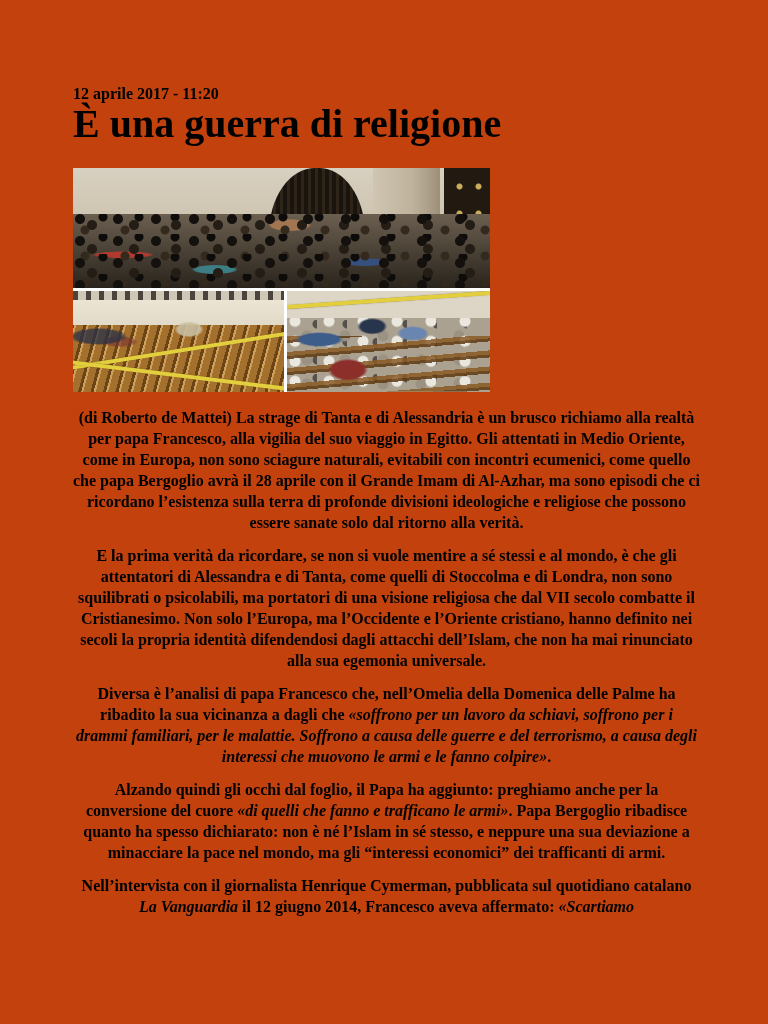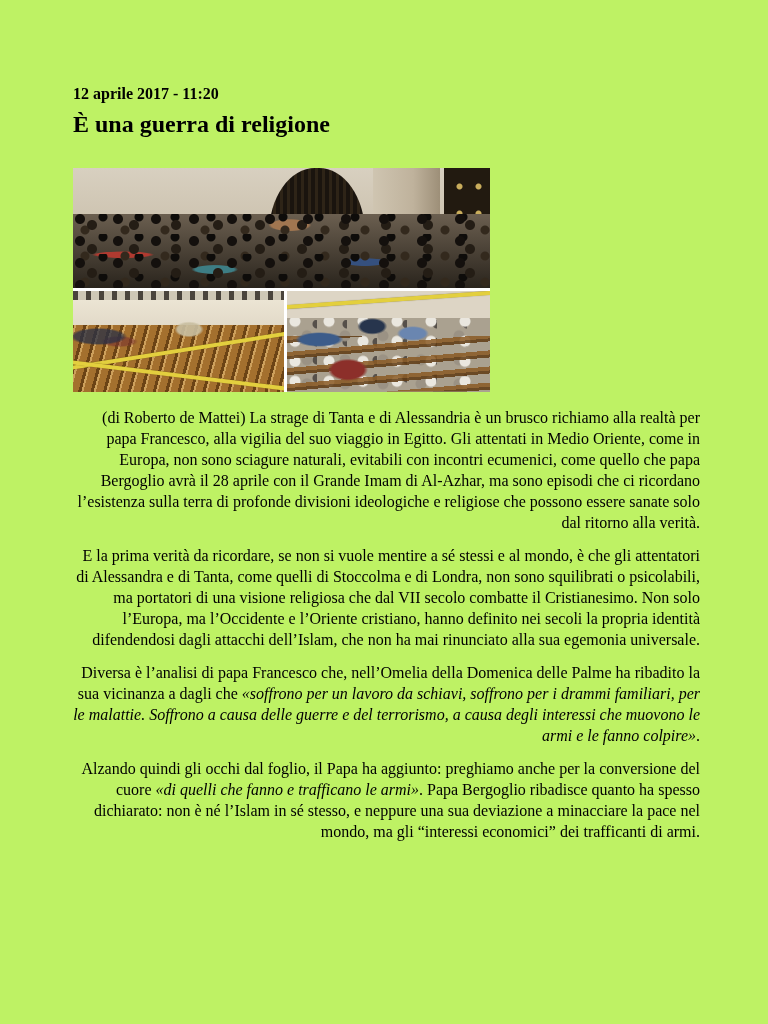--- a/index.html
+++ b/index.html
@@ -6,34 +6,34 @@
     margin: 0; padding: 0;
     width: 768px; height: 1024px;
     background: #ffffff;
     font-family: "Liberation Serif", "DejaVu Serif", serif;
     color: #000000;
     overflow: hidden;
   }
   .page {
     position: relative;
     width: 768px; height: 1024px;
-    background: #bef264;
+    background: #c2410c;
   }
   .dateline {
     position: absolute;
     left: 73px; top: 84px;
     font-size: 16px; font-weight: bold;
     line-height: 20px;
     letter-spacing: 0;
   }
   .title {
     position: absolute;
     left: 73px; top: 104px;
     margin: 0;
-    font-size: 24px; font-weight: bold;
+    font-size: 40px; font-weight: bold;
     line-height: 40px;
   }
   
   .collage {
     position: absolute;
     left: 73px; top: 168px;
     width: 417px; height: 224px;
     margin: 0;
     display: grid;
     grid-template-columns: 211px 203px;
@@ -121,23 +121,23 @@
     box-shadow: 0 0 1px rgba(60,50,0,.5);
   }
   .tape1 { left: -5%; top: 56%; width: 115%; transform: rotate(-9deg); }
   .tape2 { left: -5%; top: 82%; width: 115%; transform: rotate(7deg); }
   .tape3 { left: -3%; top: 7%;  width: 106%; transform: rotate(-4deg); }
   
   .body {
     position: absolute;
     left: 73px; top: 407px;
     width: 627px;
-    font-size: 16px; font-weight: normal;
+    font-size: 16px; font-weight: bold;
     line-height: 21px;
-    text-align: right;
+    text-align: center;
   }
   .body p { margin: 0 0 12px 0; }
   .it { font-style: italic; }
 </style>
 </head>
 <body>
 
 <div class="page">
 
   <div class="dateline">12 aprile 2017 - 11:20</div>
@@ -166,15 +166,18 @@
     </p>
     <p>
       <span>E la prima verità da ricordare, se non si vuole mentire a sé stessi e al mondo, è che gli attentatori di Alessandra e di Tanta, come quelli di Stoccolma e di Londra, non sono squilibrati o psicolabili, ma portatori di una visione religiosa che dal VII secolo combatte il Cristianesimo. Non solo l’Europa, ma l’Occidente e l’Oriente cristiano, hanno definito nei secoli la propria identità difendendosi dagli attacchi dell’Islam, che non ha mai rinunciato alla sua egemonia universale.</span>
     </p>
     <p>
       <span>Diversa è l’analisi di papa Francesco che, nell’Omelia della Domenica delle Palme ha ribadito la sua vicinanza a dagli che </span><span class="it">«soffrono per un lavoro da schiavi, soffrono per i drammi familiari, per le malattie. Soffrono a causa delle guerre e del terrorismo, a causa degli interessi che muovono le armi e le fanno colpire»</span><span>.</span>
     </p>
     <p>
       <span>Alzando quindi gli occhi dal foglio, il Papa ha aggiunto: preghiamo anche per la conversione del cuore </span><span class="it">«di quelli che fanno e trafficano le armi»</span><span>. Papa Bergoglio ribadisce quanto ha spesso dichiarato: non è né l’Islam in sé stesso, e neppure una sua deviazione a minacciare la pace nel mondo, ma gli “interessi economici” dei trafficanti di armi.</span>
     </p>
+    <p>
+      <span>Nell’intervista con il giornalista Henrique Cymerman, pubblicata sul quotidiano catalano </span><span class="it">La Vanguardia</span><span> il 12 giugno 2014, Francesco aveva affermato: </span><span class="it">«Scartiamo</span>
+    </p>
   </div>
 
 </div>
 
 </body></html>

